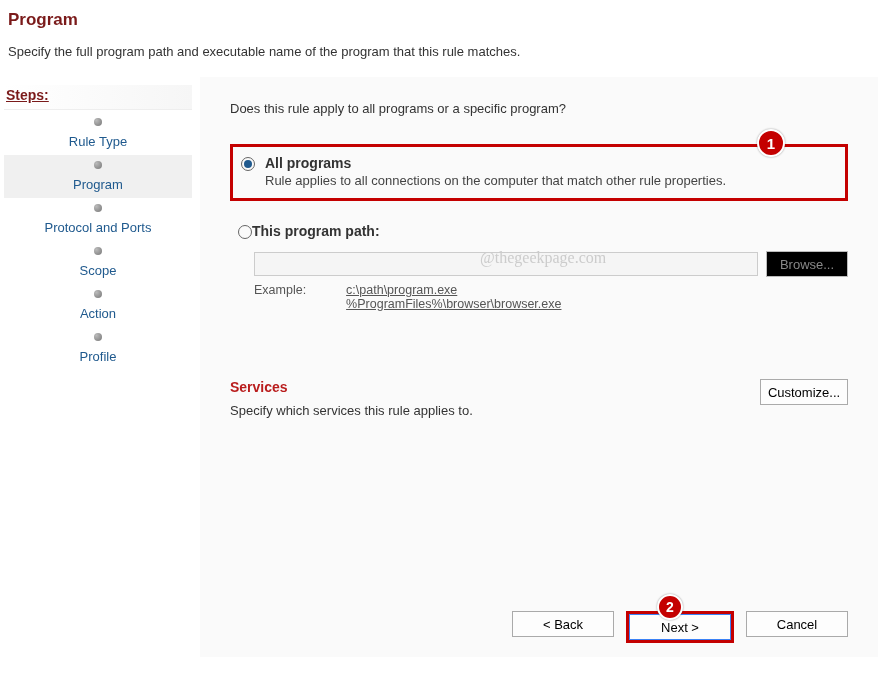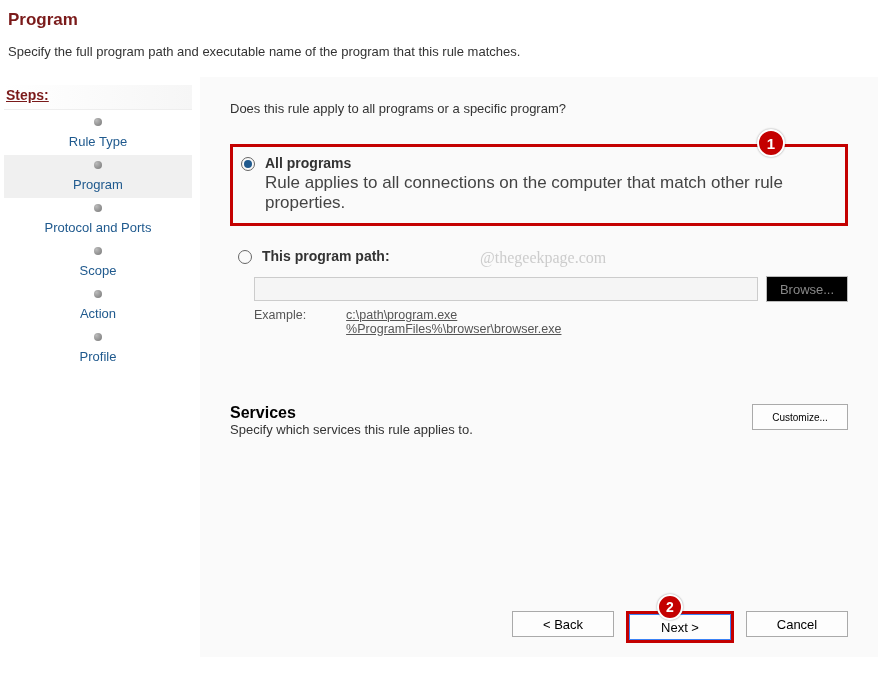--- a/index.html
+++ b/index.html
@@ -83,21 +83,20 @@
       padding: 8px 12px 10px 8px;
       display: flex;
       align-items: flex-start;
       gap: 10px;
       position: relative;
       margin-bottom: 18px;
     }
     .opt-row {
       display: flex;
       align-items: flex-start;
-      gap: 10px;
       padding: 4px 8px;
     }
     .radio {
       width: 14px; height: 14px;
       border: 1px solid #666;
       border-radius: 50%;
       margin-top: 2px;
       display: inline-block;
       position: relative;
       flex-shrink: 0;
@@ -111,21 +110,21 @@
       background: #205a8e;
     }
     .opt-text { flex: 1; }
     .opt-title {
       font-weight: bold;
       color: #333;
       font-size: 14px;
     }
     .opt-desc {
       color: #444;
-      font-size: 17px;
+      font-size: 13px;
       margin-top: 2px;
     }
     .callout {
       position: absolute;
       top: -18px; right: 60px;
       width: 28px; height: 28px;
       border-radius: 50%;
       background: #c40000;
       color: #fff;
       font-weight: bold;
@@ -172,29 +171,30 @@
       pointer-events: none;
       font-family: Georgia, serif;
     }
     .services-row {
       display: flex;
       justify-content: space-between;
       align-items: flex-start;
       margin-top: 50px;
     }
     .services-title {
-      color: #000000;
-      font-weight: bold;
-      font-size: 16px;
+      color: #b91c1c;
+      font-weight: bold;
+      font-size: 14px;
+      margin-bottom: 8px;
     }
     .customize-btn {
-      width: 96px; height: 26px;
+      width: 88px; height: 26px;
       border: 1px solid #aaa;
       background: #fdfdfd;
-      font-size: 10px;
+      font-size: 13px;
       cursor: pointer;
     }
     .footer {
       margin-top: auto;
       display: flex;
       justify-content: flex-end;
       gap: 12px;
       padding-bottom: 4px;
     }
     .nav-btn {

